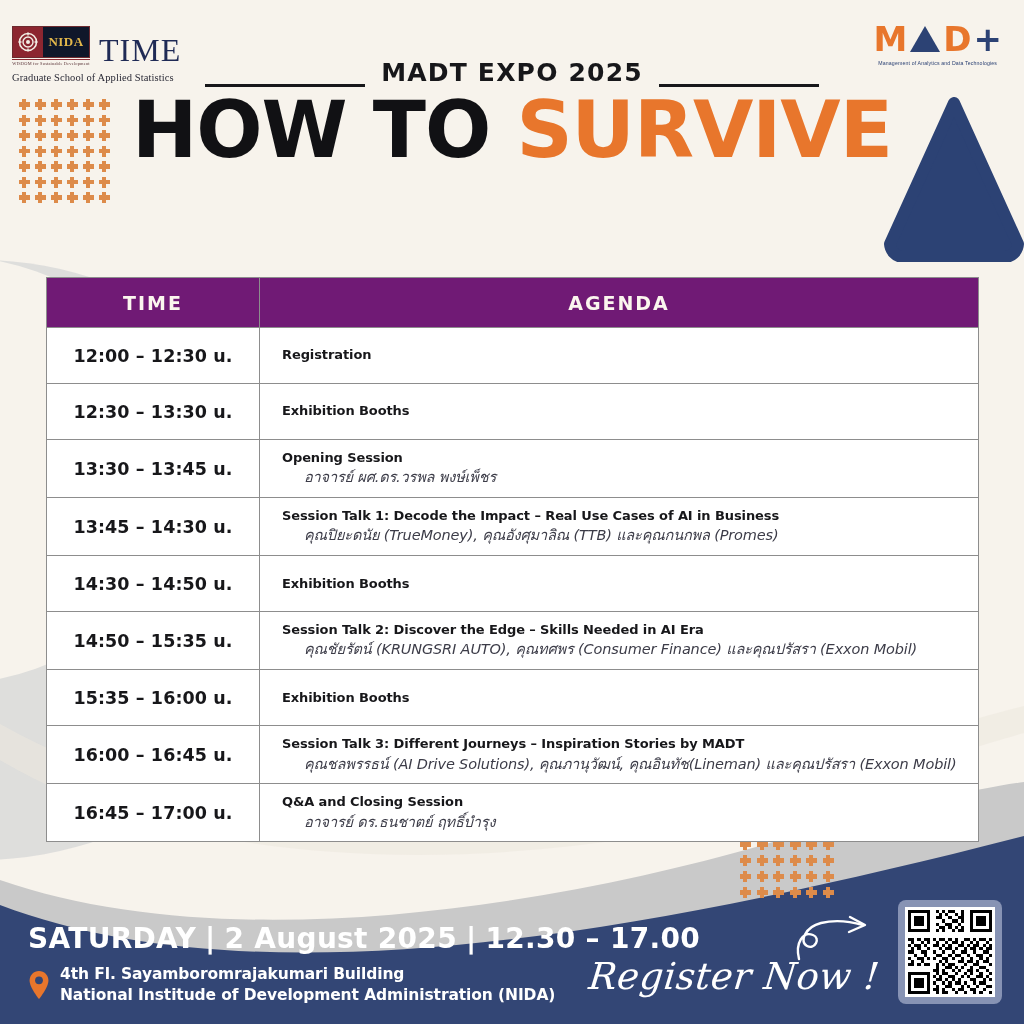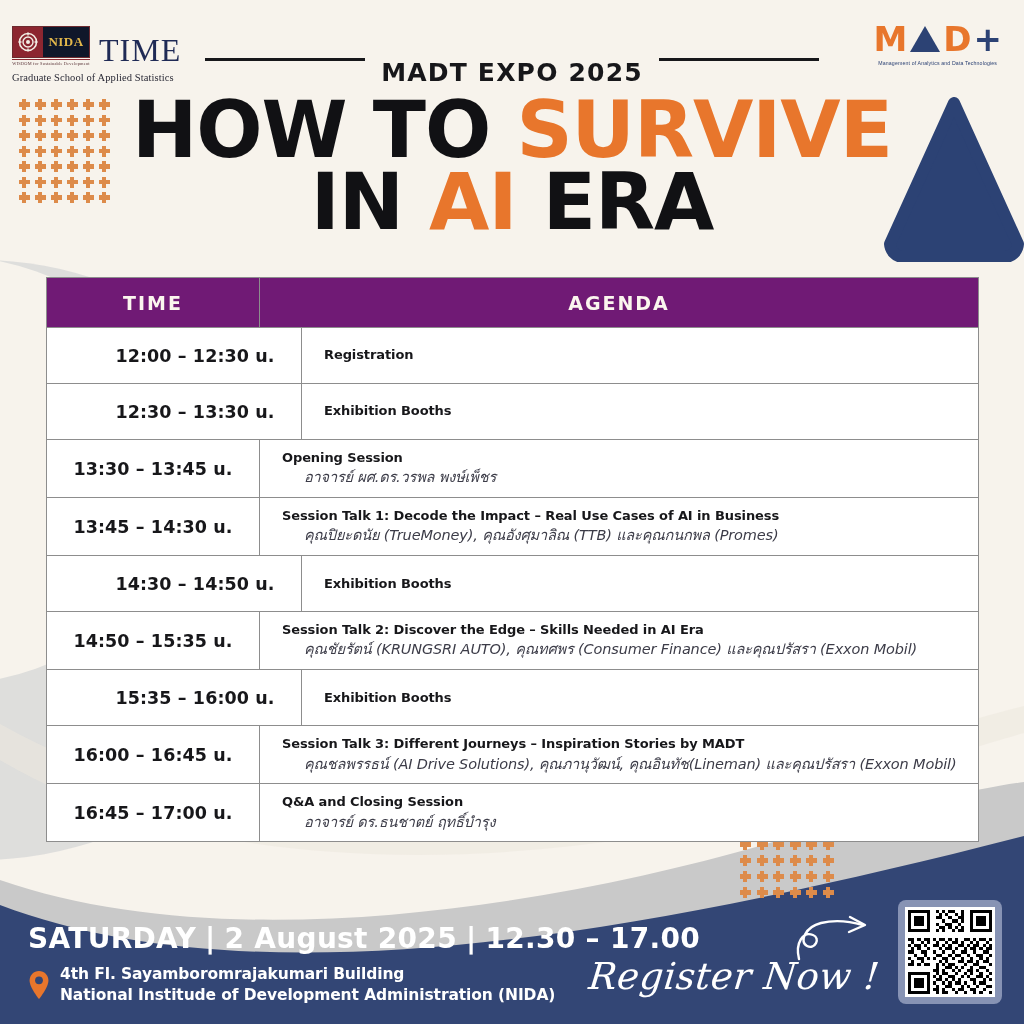--- a/index.html
+++ b/index.html
@@ -93,21 +93,21 @@
   .madt-d { color: #E8762C; }
   .madt-plus { color: #2C4274; }
   .madt-tri { width: 0; height: 0; border-left: 15px solid transparent; border-right: 15px solid transparent; border-bottom: 26px solid #2C4274; margin: 0 1px; }
   .madt-tag {
     font-size: 5.2px; color: #2C4274; letter-spacing: .15px;
     margin-top: 4px; white-space: nowrap;
   }
 
   
   #title-block { position: absolute; left: 0; right: 0; top: 58px; text-align: center; }
-  .eyebrow-row { display: flex; align-items: flex-start; justify-content: center; gap: 16px; }
+  .eyebrow-row { display: flex; align-items: flex-end; justify-content: center; gap: 16px; }
   .rule { height: 3px; width: 160px; background: #17171A; }
   .eyebrow {
     font-family: "DejaVu Sans", sans-serif;
     font-size: 25px; font-weight: bold; letter-spacing: 1.2px;
     color: #17171A; white-space: nowrap;
   }
   .big-line {
     font-family: "DejaVu Sans", sans-serif;
     font-weight: bold;
     font-size: 78px; line-height: 0.97;
@@ -152,21 +152,21 @@
     font-family: "DejaVu Sans", sans-serif;
     font-size: 13px; font-weight: bold; color: #17171A;
     letter-spacing: -.1px; line-height: 1.25;
   }
   .agenda-speaker {
     font-family: "DejaVu Sans", sans-serif;
     font-size: 14.5px; font-style: italic; color: #3C3C48;
     line-height: 1.3; margin-top: 2px; letter-spacing: -.15px; margin-left: 22px;
   }
   .trow.tall .agenda-cell { padding-top: 10px; padding-bottom: 10px; }
-  .trow.plain { height: 56px; padding-left: 42px; }
+  .trow.plain { height: 56px; }
 
   
   #footer-text {
     position: absolute; left: 28px; bottom: 18px;
     color: #FFFFFF;
   }
   .foot-line1 {
     font-family: "DejaVu Sans", sans-serif;
     font-size: 28px; font-weight: bold; letter-spacing: .3px;
     margin-bottom: 9px;
@@ -335,21 +335,20 @@
     <div class="madt-tag">Management of Analytics and Data Technologies</div>
   </div>
 
   <div id="title-block">
     <div class="eyebrow-row">
       <span class="rule"></span>
       <span class="eyebrow">MADT EXPO 2025</span>
       <span class="rule"></span>
     </div>
     <div class="big-line"><span>HOW TO </span><span class="hl">SURVIVE</span></div>
-    <div class="big-line second"><span>IN </span><span class="hl">AI</span><span> ERA</span></div>
   </div>
 
   <div id="agenda">
     <div class="thead">
       <div class="th col-time">TIME</div>
       <div class="th col-agenda">AGENDA</div>
     </div>
 
     <div class="trow plain">
       <div class="time-cell">12:00 – 12:30 u.</div>

